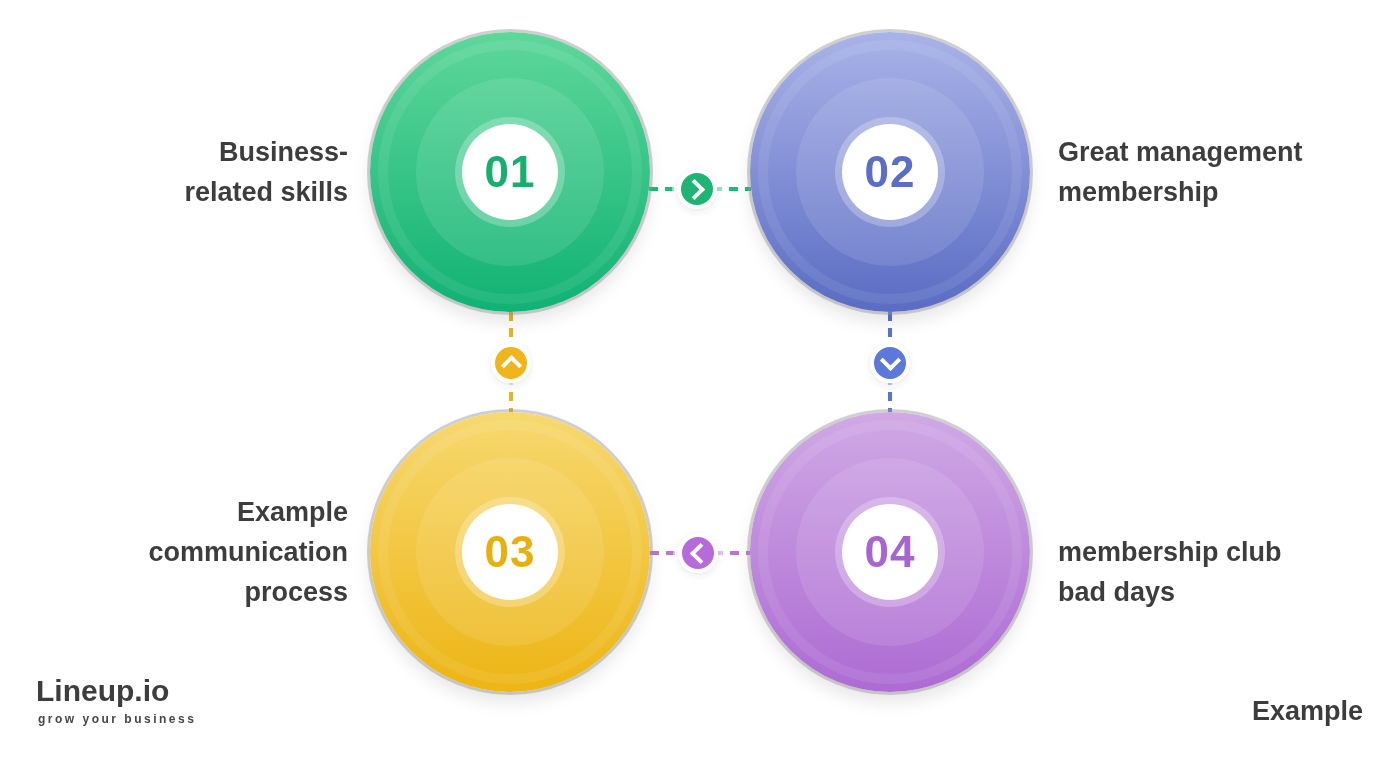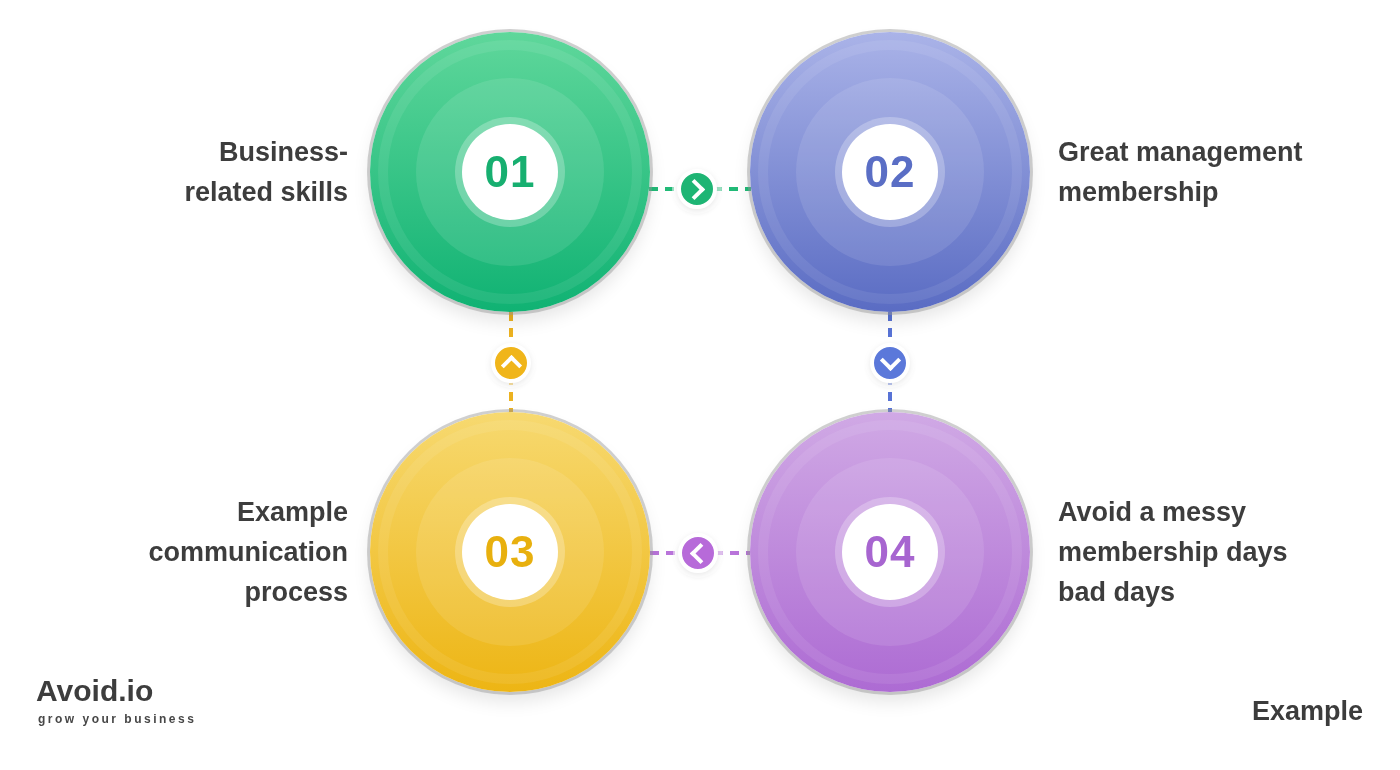--- a/index.html
+++ b/index.html
@@ -127,22 +127,22 @@
     <span>membership</span>
   </div>
 
   <div class="label right-align" style="top:492px">
     <span>Example</span><br>
     <span>communication</span><br>
     <span>process</span>
   </div>
 
   <div class="label left-align" style="top:492px">
-    <span>Avoid a messy</span><br>
-    <span>membership days</span><br>
+    <br>
+    <span>membership club</span><br>
     <span>bad days</span>
   </div>
 
-  <div class="brand">Avoid.io</div>
+  <div class="brand">Lineup.io</div>
   <div class="tagline">grow your business</div>
   <div class="watermark">Example</div>
 
 </div>
 
 </body></html>

